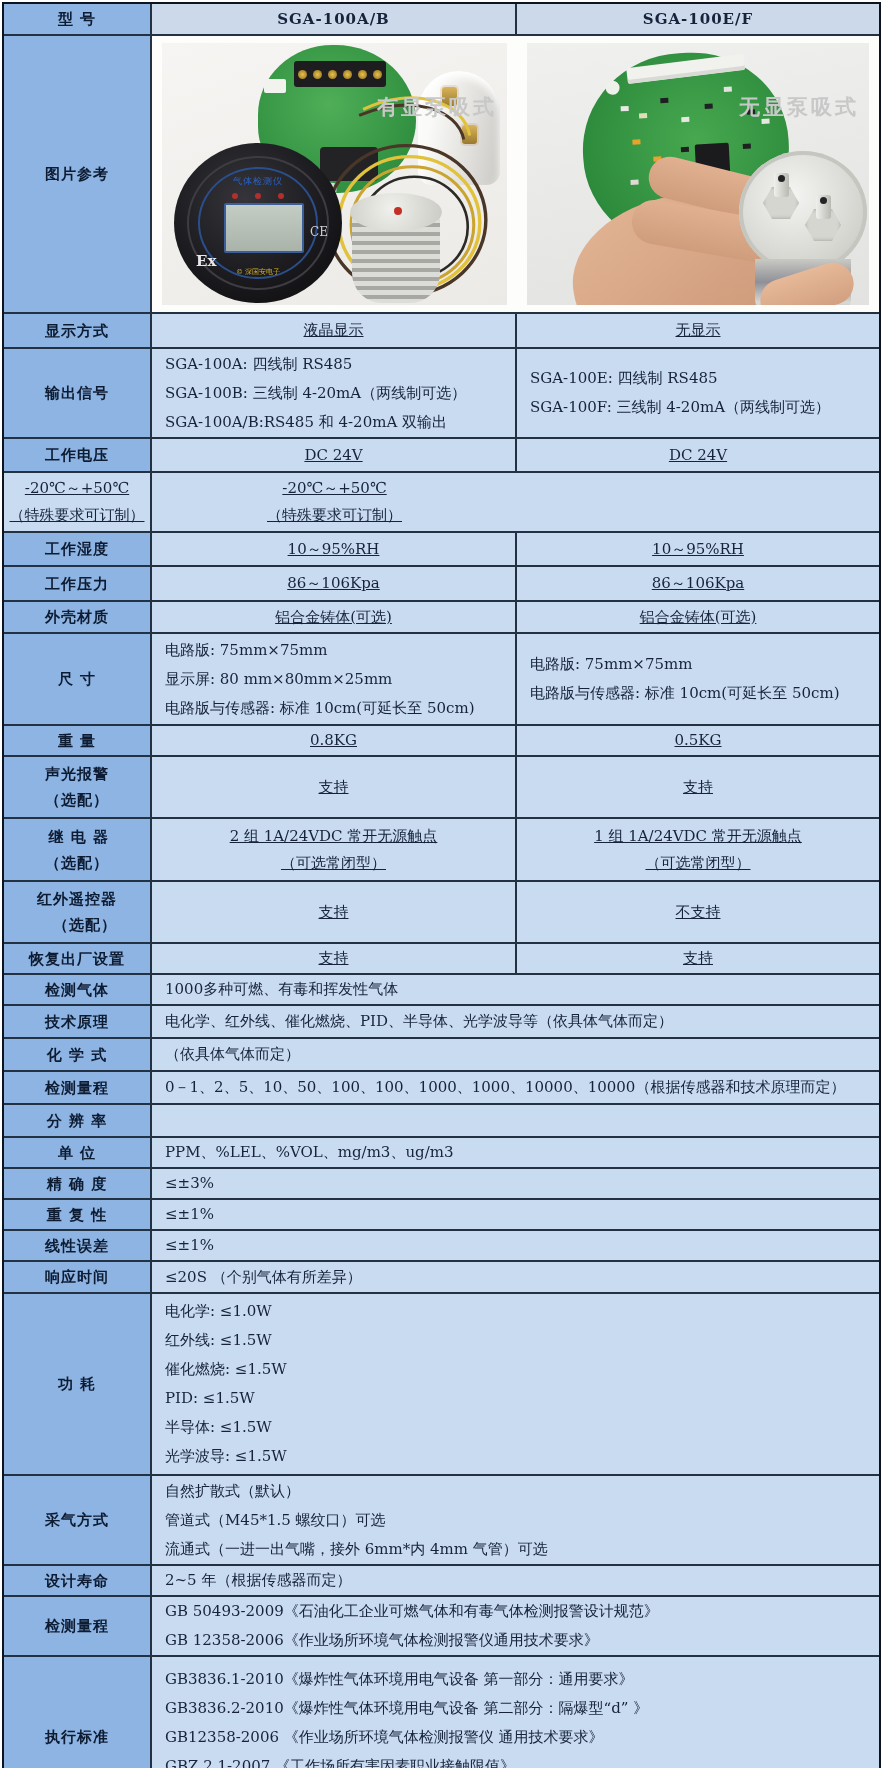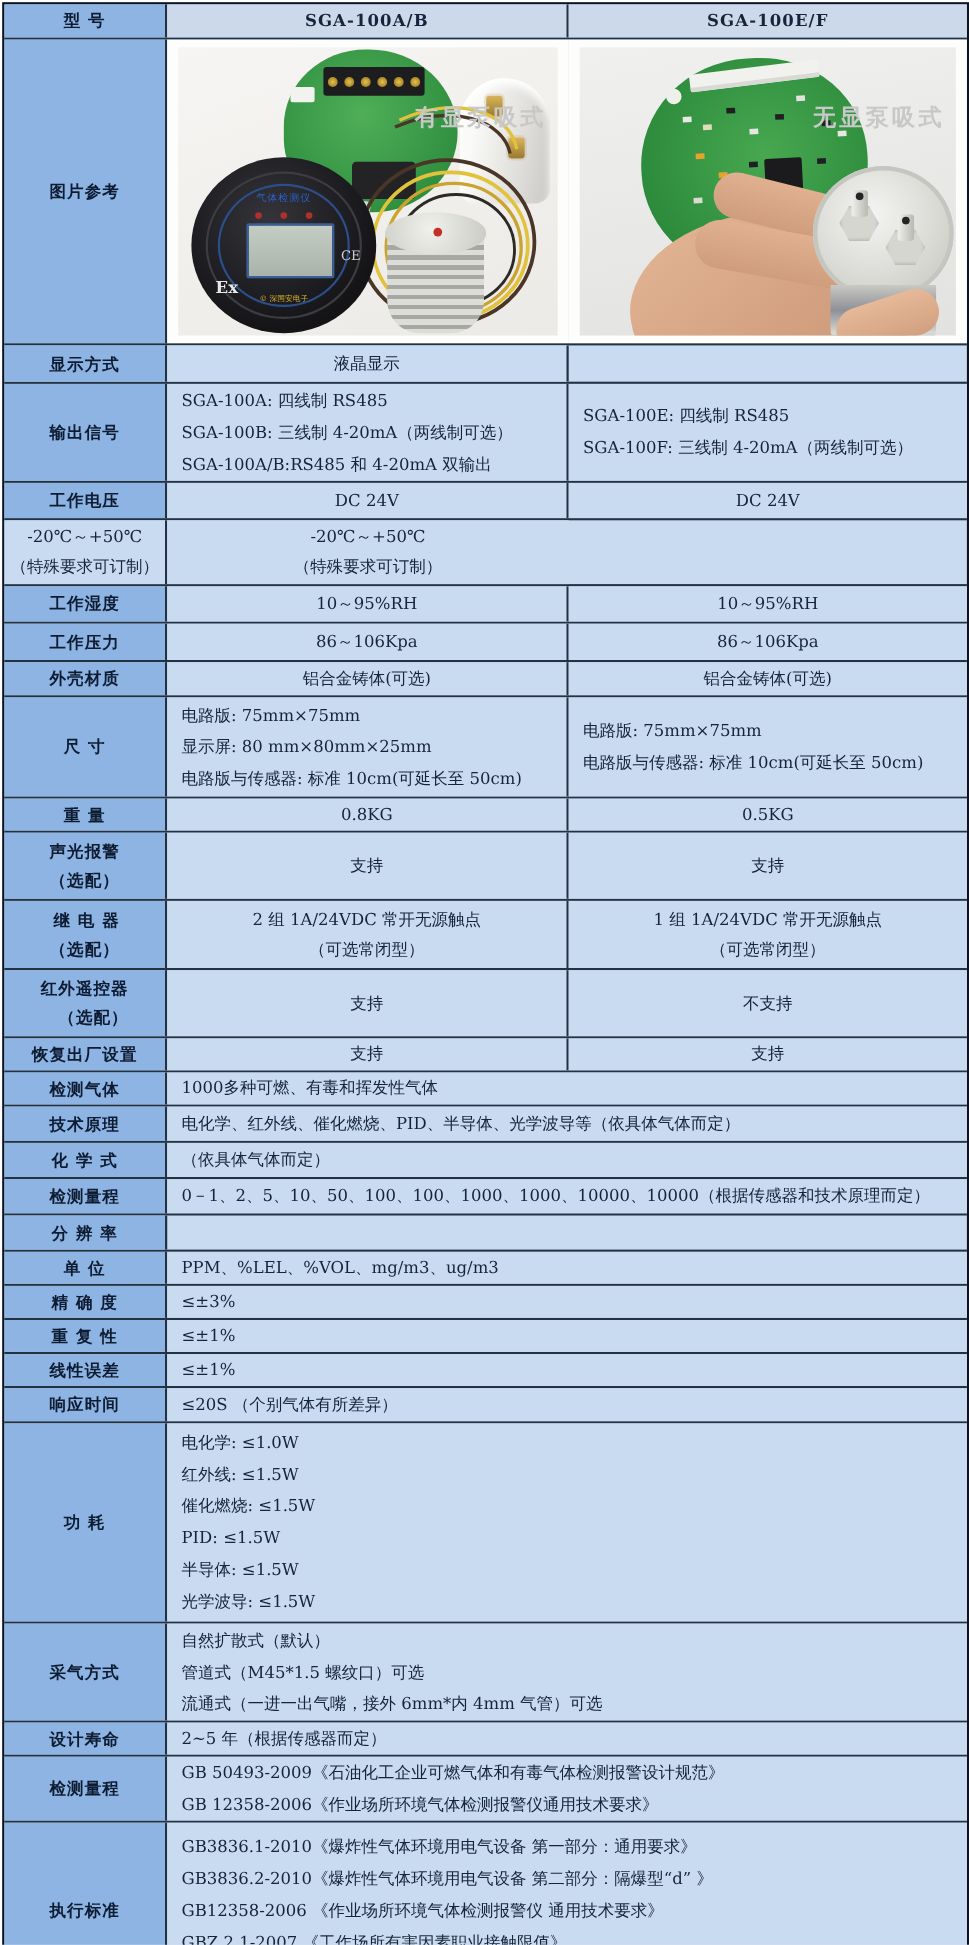--- a/index.html
+++ b/index.html
@@ -11,21 +11,21 @@
   .row{display:grid;grid-template-columns:148px 365px 1fr;
        border-bottom:2px solid #223243;}
   .row:last-child{border-bottom:none;}
   .cell{display:flex;flex-direction:column;justify-content:center;
         box-sizing:border-box;font-size:15px;line-height:27px;}
   .lbl{background:#8db4e2;border-right:2px solid #223243;
        font-weight:bold;align-items:center;text-align:right;
        white-space:pre-line;letter-spacing:1px;line-height:26px;color:#0e1c33;}
   .val{background:#c9dbf1;white-space:pre-line;}
   .val.mid{border-right:2px solid #223243;}
-  .center{align-items:center;text-align:center;}
+  .center{align-items:center;text-align:center;text-decoration:underline;}
   .left{padding-left:13px;padding-right:8px;text-align:left;line-height:29px;}
   .hdr{background:#ccd9eb;font-weight:bold;align-items:center;text-align:center;letter-spacing:1px;}
   .imgcell{background:#fdfdfc;position:relative;padding:0;}
   .photo{position:absolute;left:10px;top:7px;right:10px;bottom:7px;overflow:hidden;}
   .photo-a{background:linear-gradient(160deg,#f6f5f3,#eceae6);}
   .photo-b{background:linear-gradient(170deg,#f0f0ee,#e2e2e0);}
   .wm{position:absolute;top:14px;right:10px;font-size:21px;font-weight:bold;
       color:#c8c8c8;letter-spacing:3px;margin-top:36px;}
   
   .pcb-a{position:absolute;left:96px;top:2px;width:158px;height:148px;border-radius:48% 52% 50% 46%;
@@ -174,20 +174,21 @@
         </div>
         <div class="thumb"></div>
         <div class="wm">无显泵吸式</div>
       </div>
     </div>
   </div>
 
   <div class="row" style="min-height:33px">
     <div class="cell lbl">显示方式</div>
     <div class="cell val mid center">液晶显示</div>
+    <div class="cell val center">无显示</div>
   </div>
   <div class="row" style="min-height:88px">
     <div class="cell lbl">输出信号</div>
     <div class="cell val mid left">SGA-100A: 四线制 RS485
 SGA-100B: 三线制 4-20mA（两线制可选）
 SGA-100A/B:RS485 和 4-20mA 双输出</div>
     <div class="cell val left">SGA-100E: 四线制 RS485
 SGA-100F: 三线制 4-20mA（两线制可选）</div>
   </div>
   <div class="row" style="min-height:32px">

